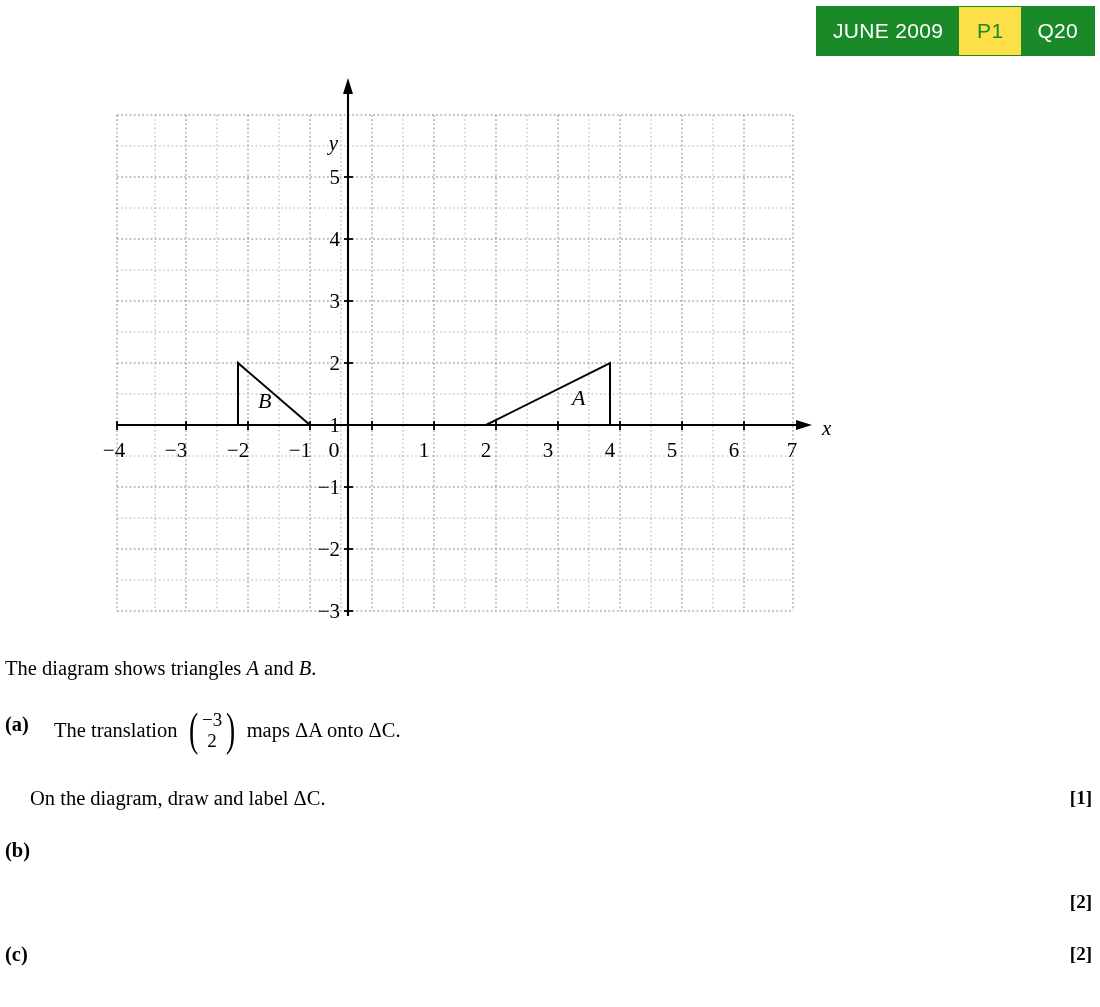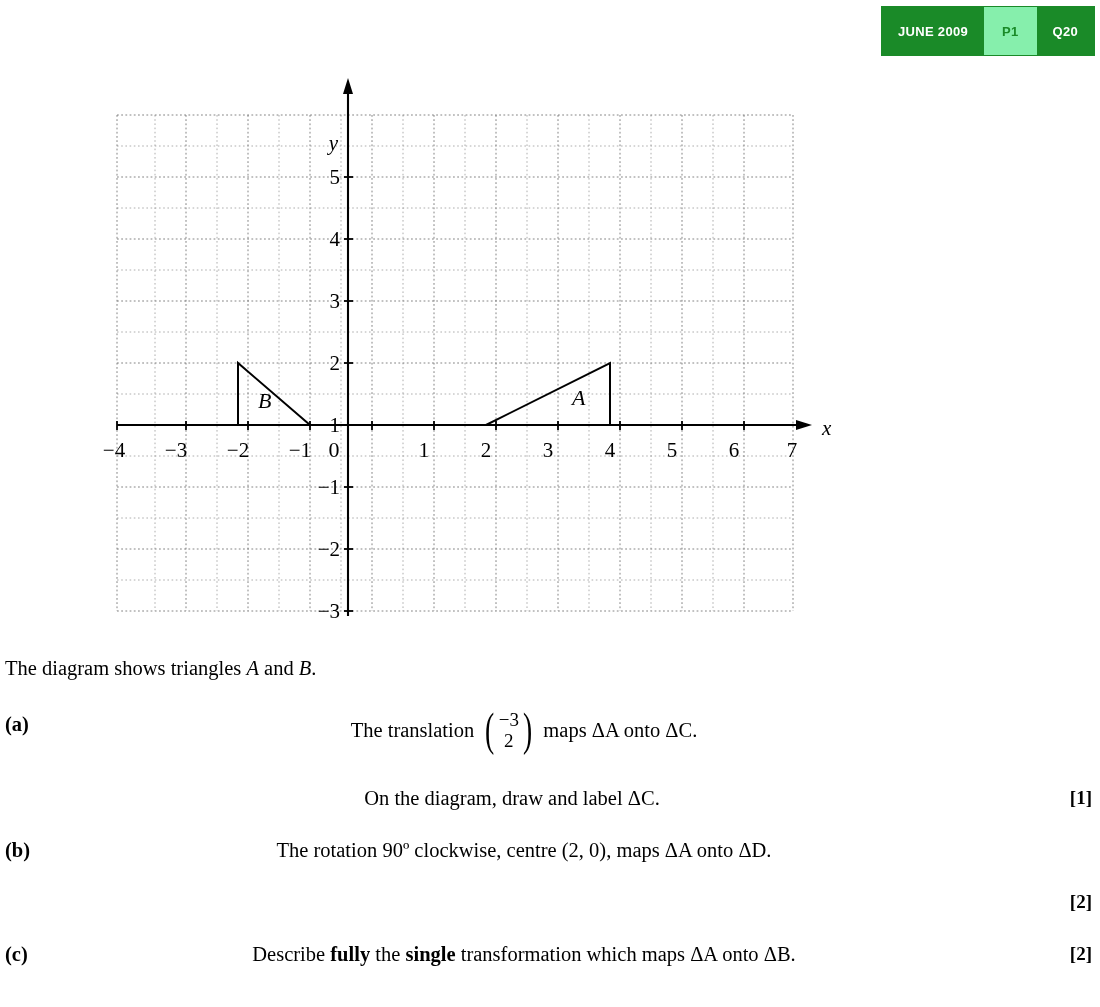--- a/index.html
+++ b/index.html
@@ -25,28 +25,28 @@
     align-items: stretch;
     background: #1a8a28;
     border: 1px solid #1a8a28;
     height: 48px;
     font-family: "Liberation Sans", sans-serif;
   }
   #exam-badge .seg {
     display: flex;
     align-items: center;
     justify-content: center;
-    font-weight: bold;
-    font-size: 13px;
+    font-weight: normal;
+    font-size: 21px;
     letter-spacing: 0.3px;
     padding: 0 16px;
     color: #ffffff;
   }
   #exam-badge .seg.white {
-    background: #86efac;
+    background: #fde047;
     color: #1a8a28;
     padding: 0 18px;
   }
 
   
   #graph-area {
     position: absolute;
     left: 0;
     top: 60px;
     width: 900px;
@@ -77,21 +77,20 @@
     position: absolute;
     left: 5px;
     top: 0;
     font-weight: bold;
     width: 42px;
   }
   .q-text {
     margin-left: 54px;
     padding-right: 106px;
     display: block;
-    text-align: center;
   }
   .q-text.indent {
     margin-left: 30px;
   }
   .marks {
     position: absolute;
     right: 8px;
     top: 0;
     font-weight: bold;
     font-size: 19px;
@@ -274,28 +273,24 @@
     </span>
   </div>
 
   <div class="q-row sub-row">
     <span class="q-text indent">On the diagram, draw and label ΔC.</span>
     <span class="marks">[1]</span>
   </div>
 
   <div class="q-row sub-row">
     <span class="q-label">(b)</span>
-    <span class="q-text">The rotation 90º clockwise, centre (2, 0), maps ΔA onto ΔD.</span>
   </div>
 
   <div class="q-row sub-row">
     <span class="marks">[2]</span>
   </div>
 
   <div class="q-row sub-row">
     <span class="q-label">(c)</span>
-    <span class="q-text">
-      <span>Describe </span><b>fully</b><span> the </span><b>single</b><span> transformation which maps ΔA onto ΔB.</span>
-    </span>
     <span class="marks">[2]</span>
   </div>
 
 </div>
 
 </body></html>

